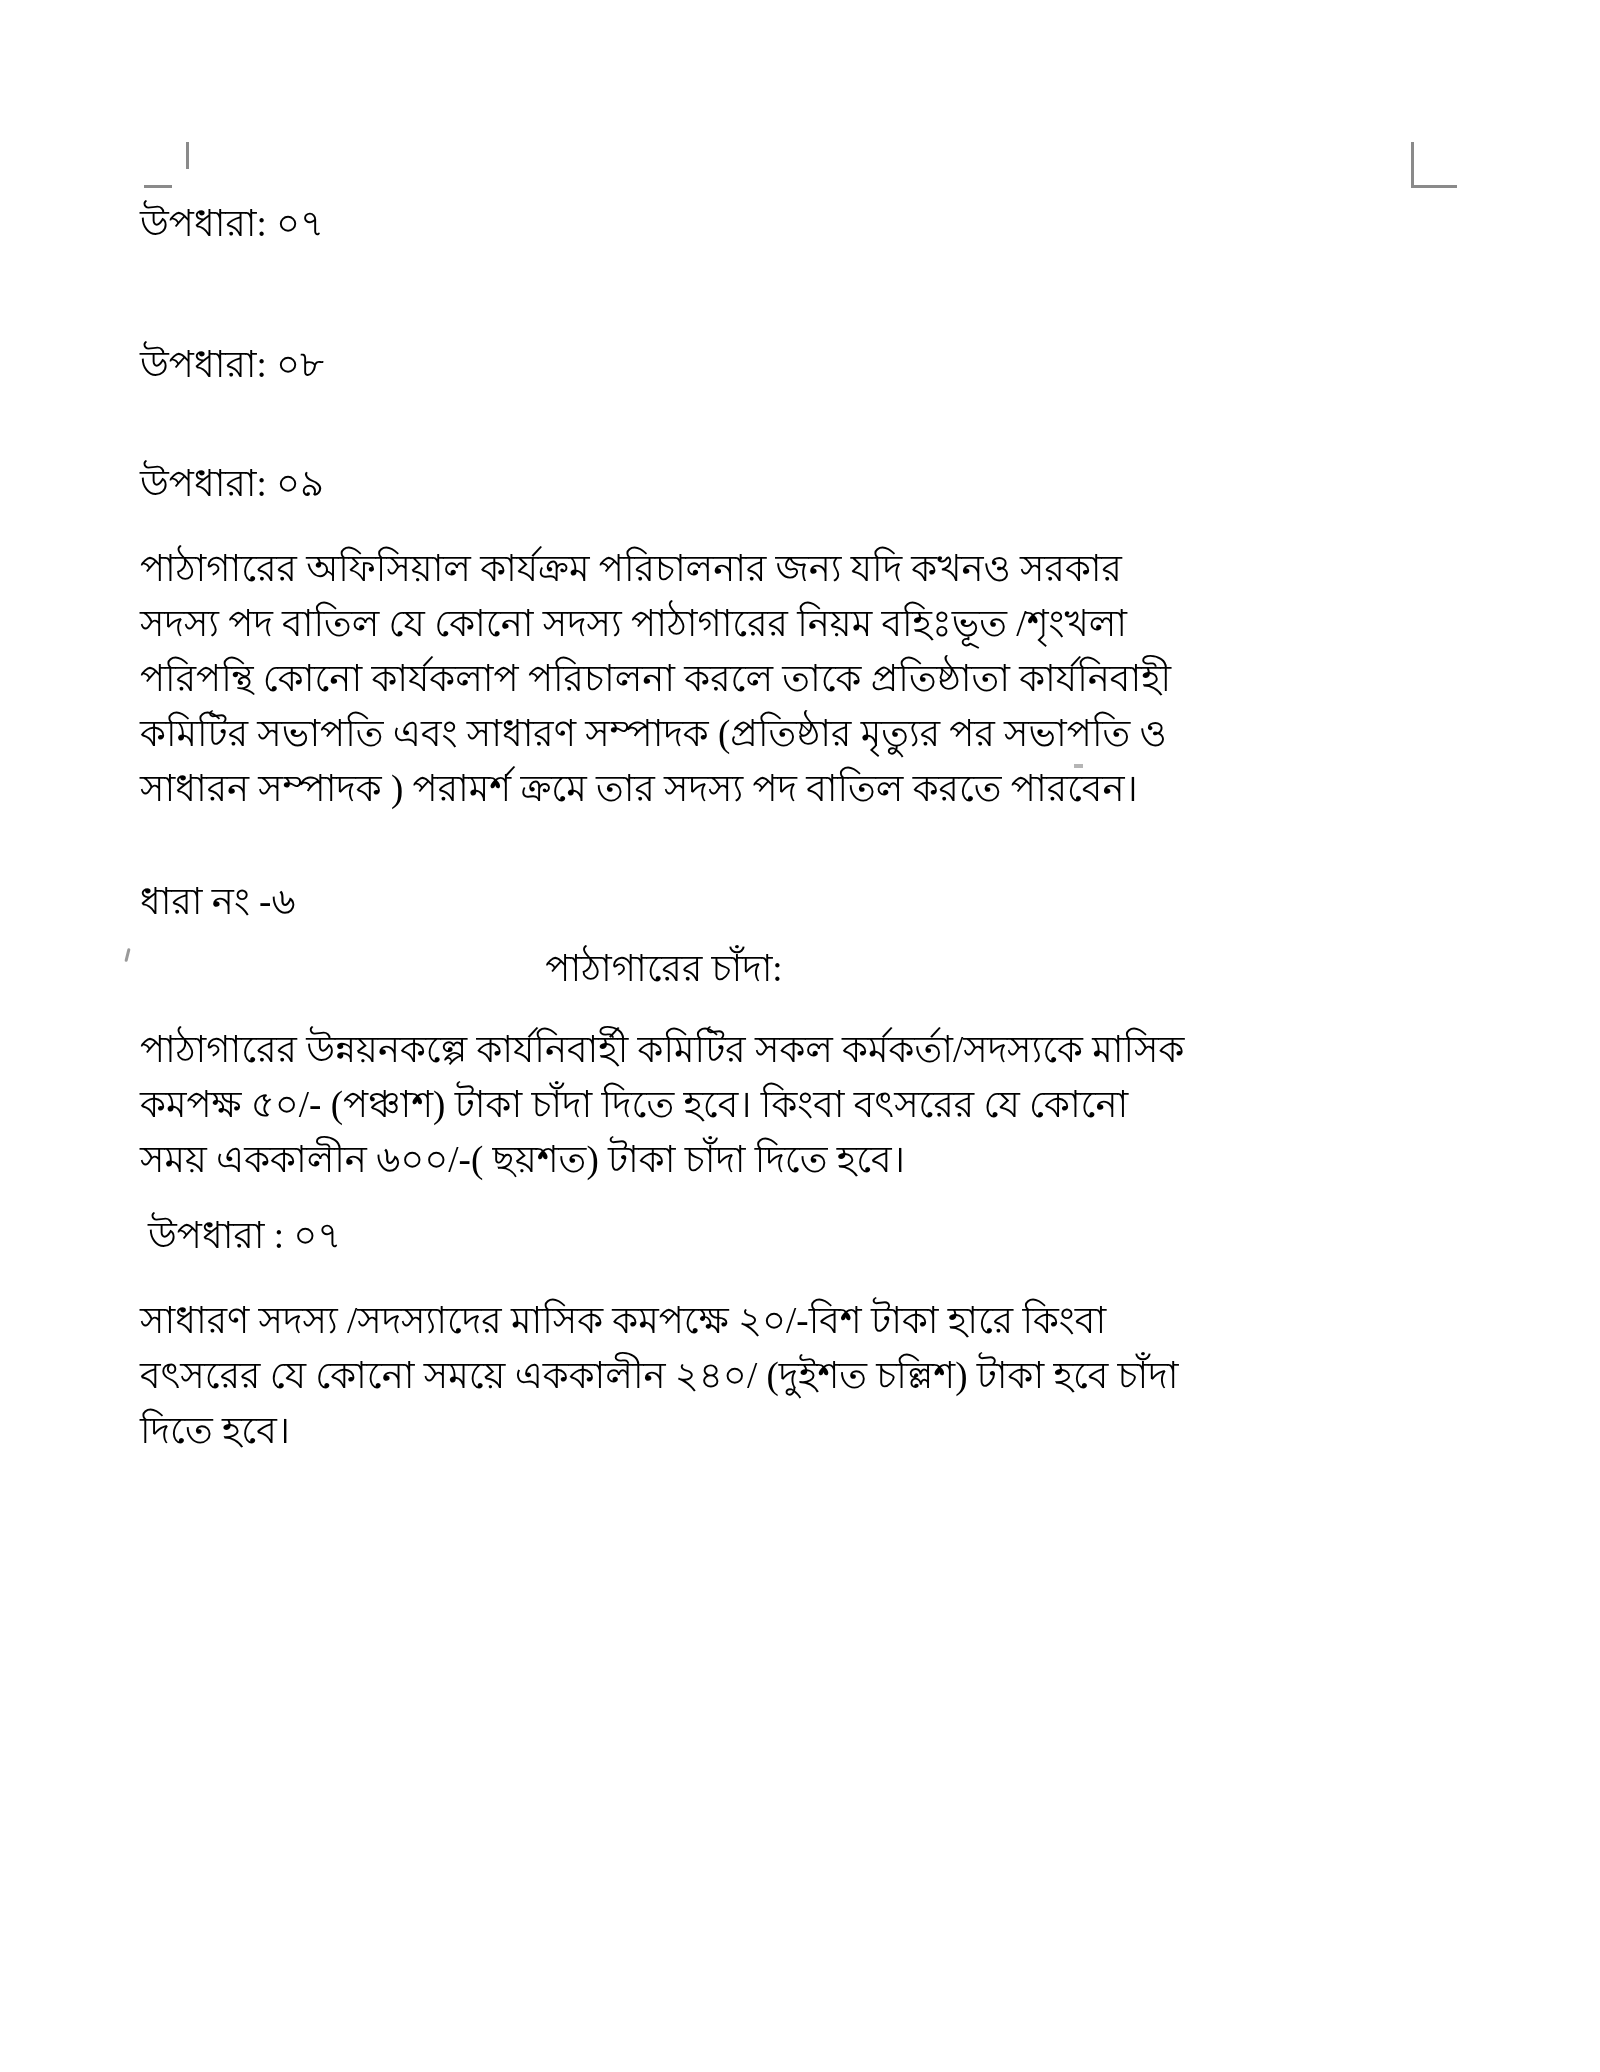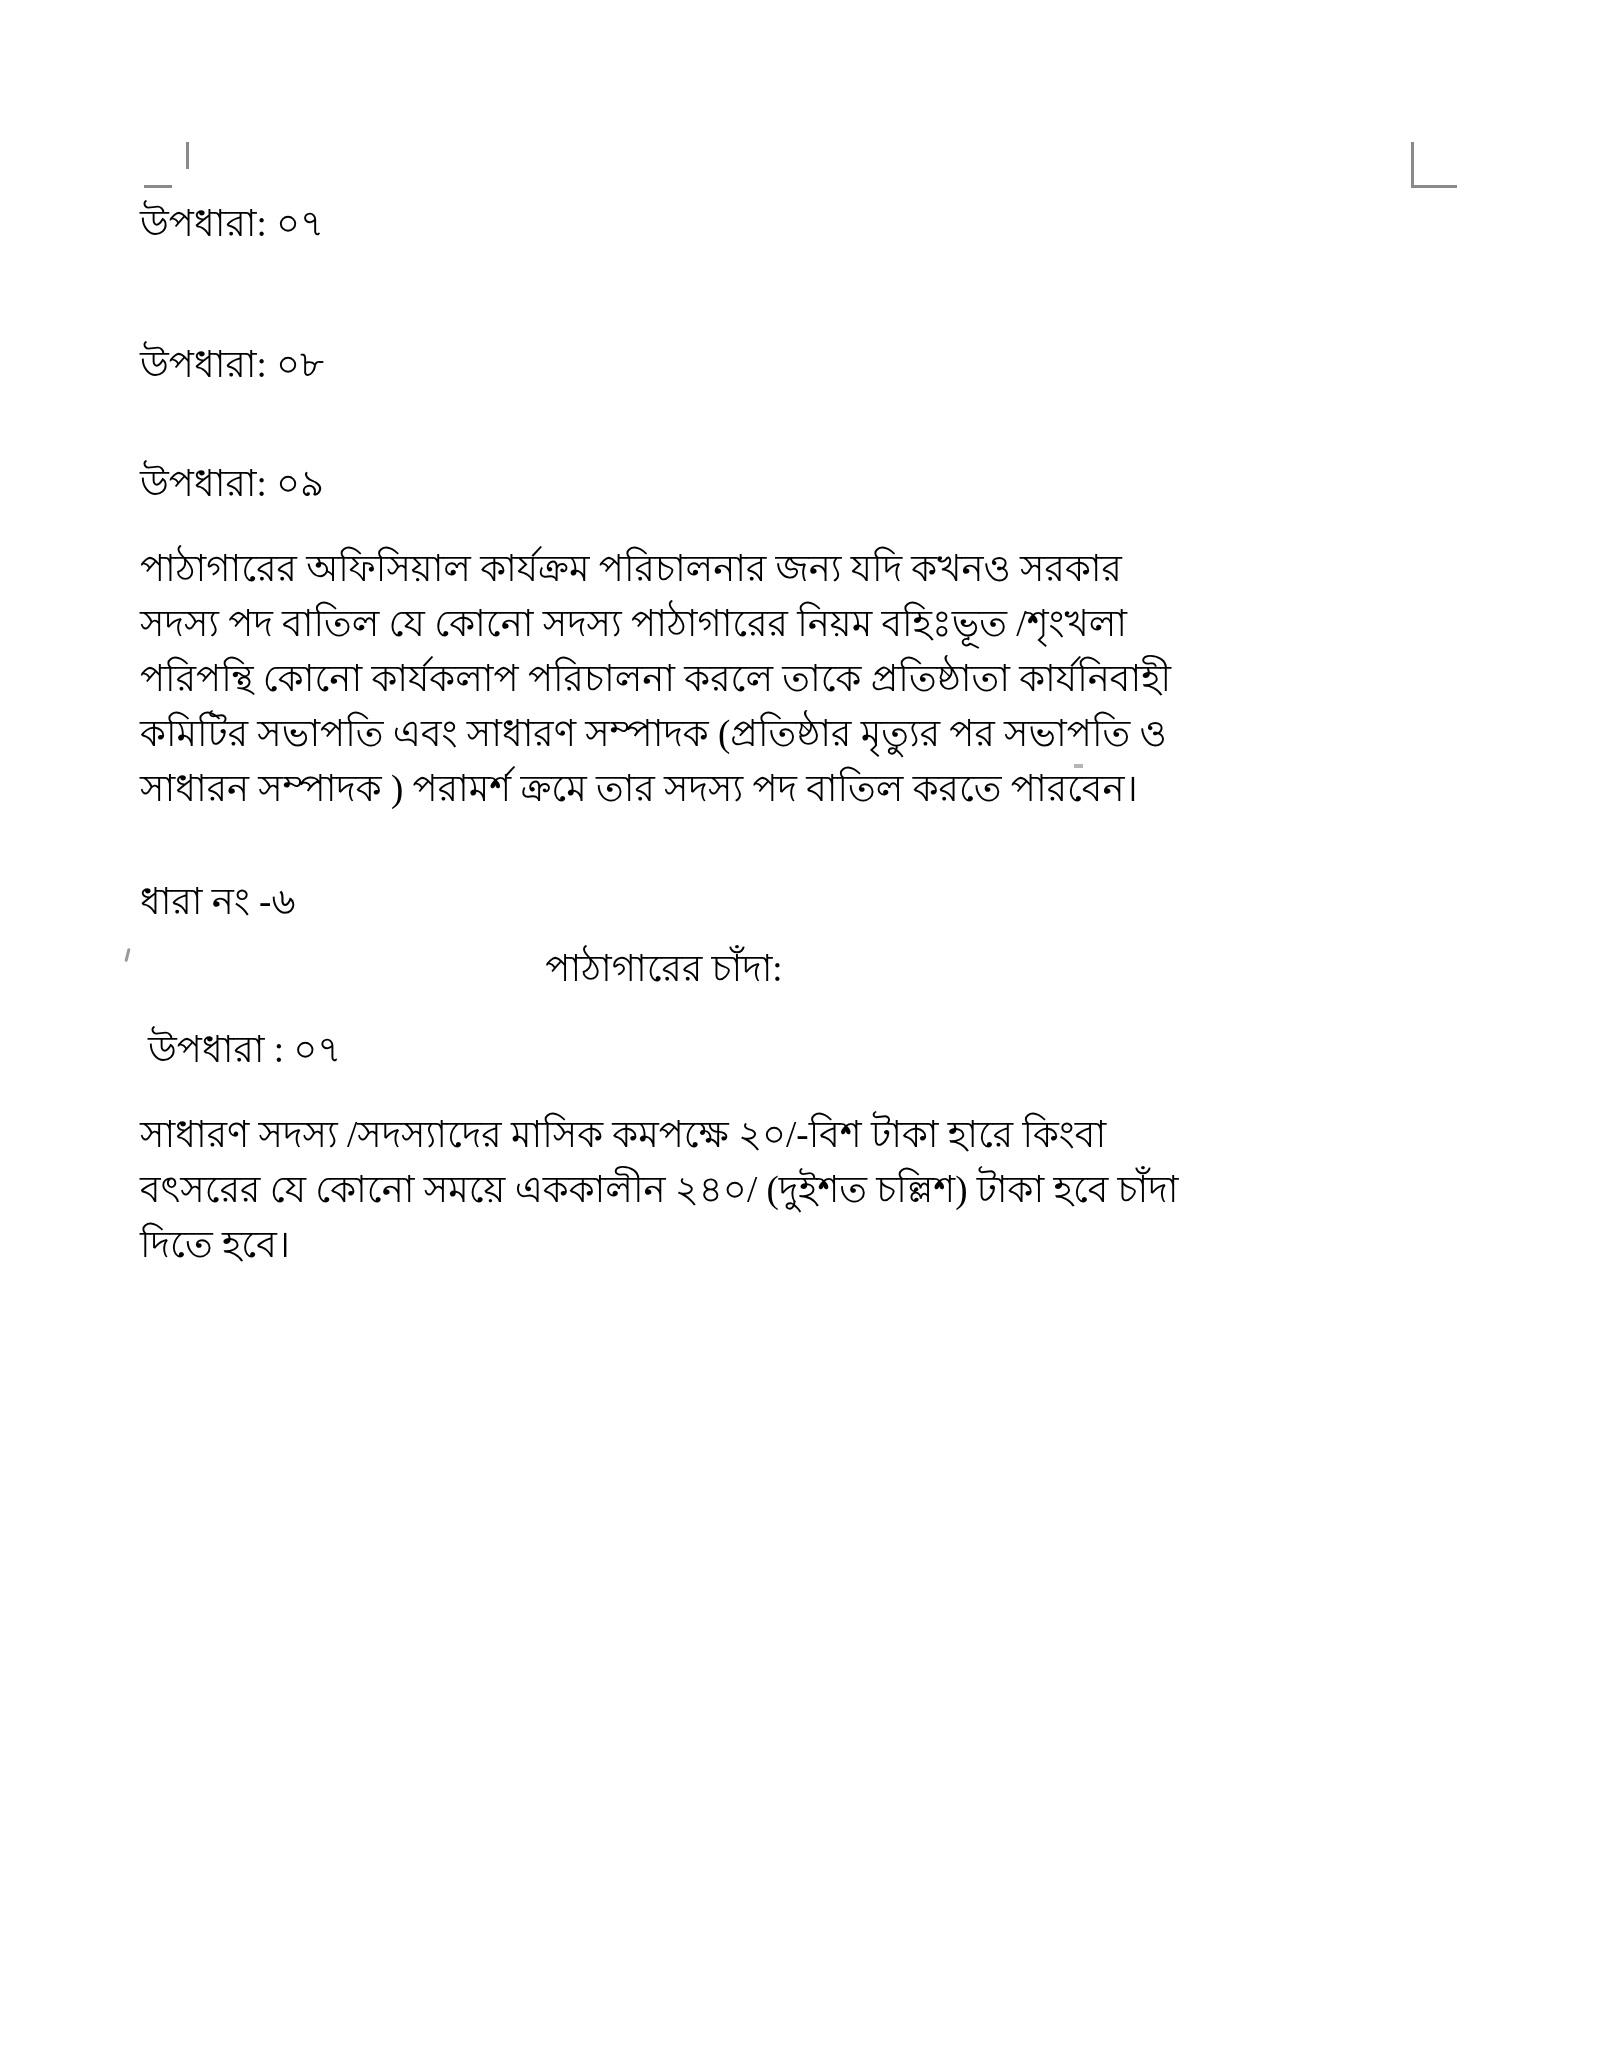--- a/index.html
+++ b/index.html
@@ -62,21 +62,21 @@
   .s2 { margin-top: 86px; }
   .s3 { margin-top: 64px; }
   .s4 { margin-top: 58px; }
   .s4 .h { margin-bottom: 12px; }
   .s4 .subh {
     font-size: 37px;
     font-weight: normal;
     margin: 0 0 26px 0;
     text-align: center;
   }
-  .s5 { margin-top: 12px; }
+  .s5 { margin-top: 21px; }
   .s5 .h { padding-left: 8px; }
 </style>
 </head>
 <body>
 
 <main class="page">
 
   <span class="mark tl-v"></span>
   <span class="mark tl-h"></span>
   <span class="mark tr-v"></span>
@@ -100,20 +100,21 @@
     </section>
 
     <section class="sec s3">
       <h2 class="h">উপধারা: ০৯</h2>
       <p class="p">পাঠাগারের অফিসিয়াল কার্যক্রম পরিচালনার জন্য যদি কখনও সরকার সদস্য পদ বাতিল যে কোনো সদস্য পাঠাগারের নিয়ম বহিঃভূত /শৃংখলা পরিপন্থি কোনো কার্যকলাপ পরিচালনা করলে তাকে প্রতিষ্ঠাতা কার্যনিবাহী কমিটির সভাপতি এবং সাধারণ সম্পাদক (প্রতিষ্ঠার মৃত্যুর পর সভাপতি ও সাধারন সম্পাদক ) পরামর্শ ক্রমে তার সদস্য পদ বাতিল করতে পারবেন।</p>
     </section>
 
     <section class="sec s4">
       <h2 class="h">ধারা নং -৬</h2>
       <h3 class="subh">পাঠাগারের চাঁদা:</h3>
+      <p class="p">পাঠাগারের উন্নয়নকল্পে কার্যনিবার্হী কমিটির সকল কর্মকর্তা/সদস্যকে মাসিক কমপক্ষ ৫০/- (পঞ্চাশ) টাকা চাঁদা দিতে হবে। কিংবা বৎসরের যে কোনো সময় এককালীন ৬০০/-( ছয়শত) টাকা  চাঁদা দিতে হবে।</p>
     </section>
 
     <section class="sec s5">
       <h2 class="h">উপধারা : ০৭</h2>
       <p class="p">সাধারণ সদস্য /সদস্যাদের মাসিক কমপক্ষে ২০/-বিশ টাকা হারে কিংবা বৎসরের যে কোনো সময়ে এককালীন ২৪০/ (দুইশত চল্লিশ) টাকা হবে চাঁদা দিতে হবে।</p>
     </section>
 
   </article>
 </main>
 

